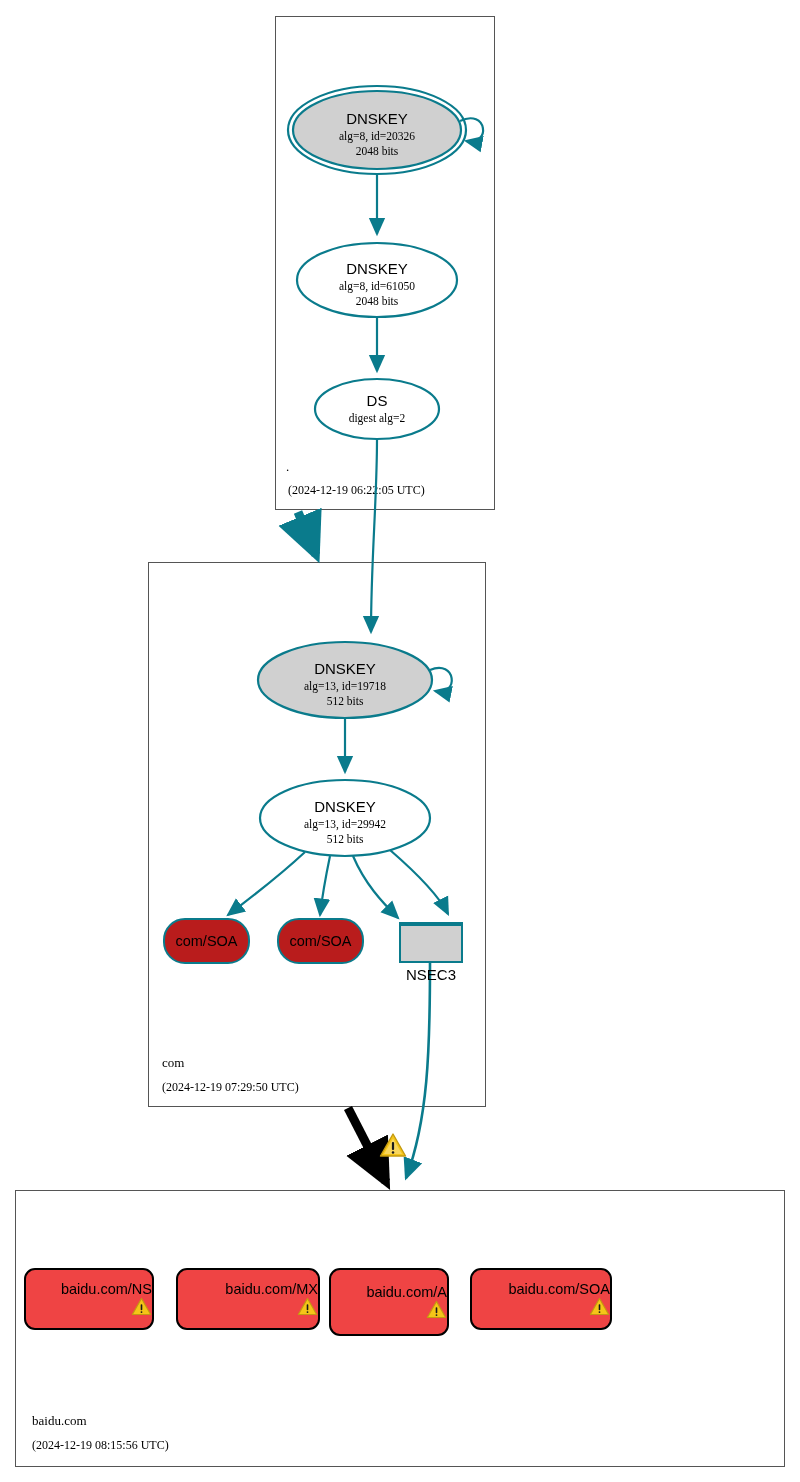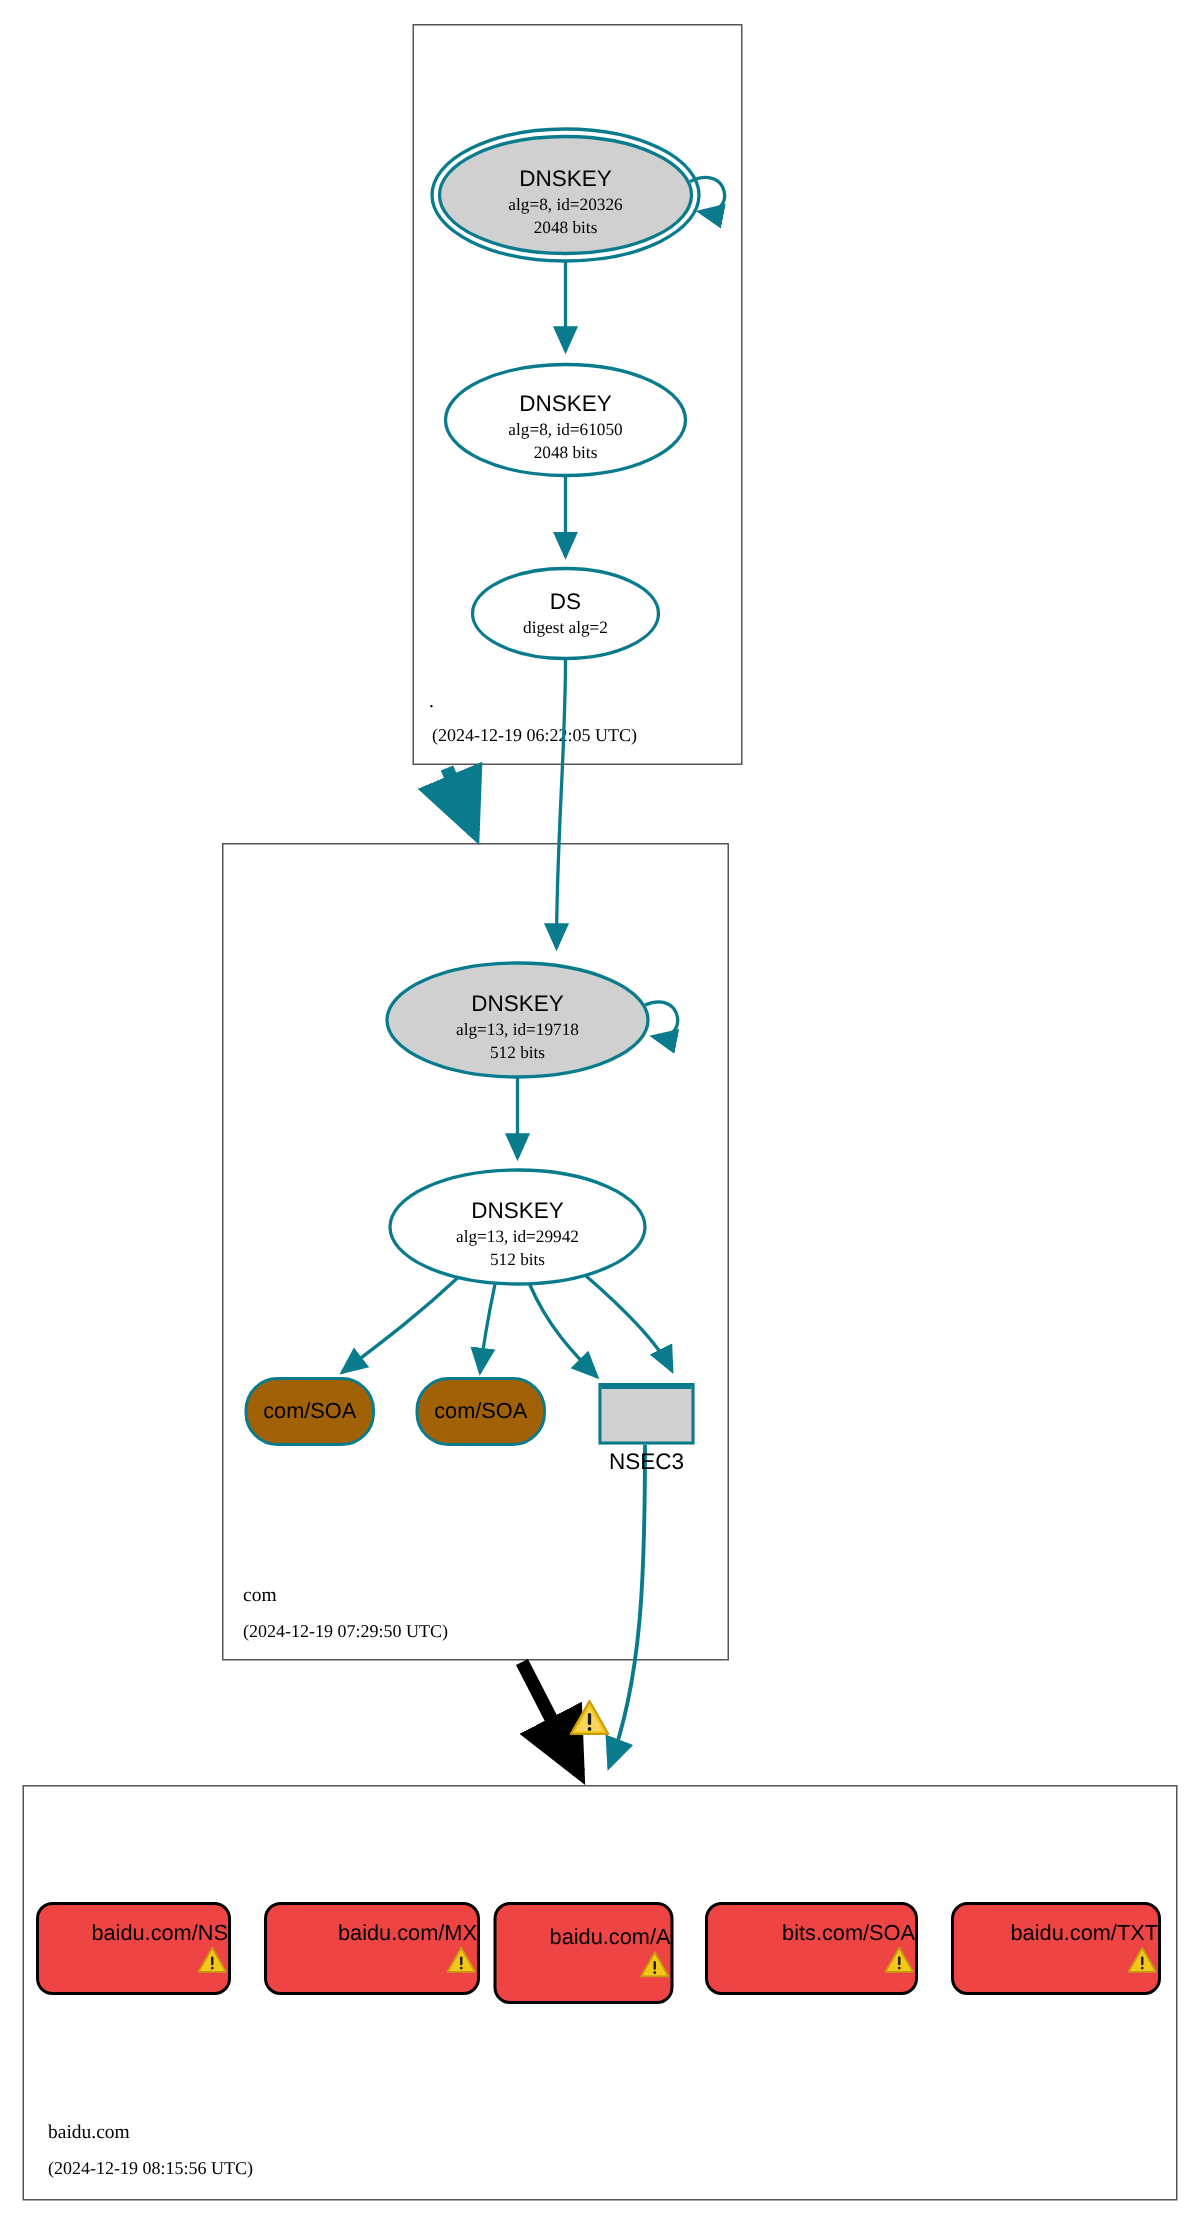--- a/index.html
+++ b/index.html
@@ -77,21 +77,21 @@
     line-height: 1.1;
   }
   .warn {
     display: inline-block;
     line-height: 0;
   }
   .soa-box {
     position: absolute;
     border: 2px solid #0a7b8c;
     border-radius: 22px;
-    background: #a16207;
+    background: #b91c1c;
     box-sizing: border-box;
     display: flex;
     align-items: center;
     justify-content: center;
     text-align: center;
   }
   .soa-label {
     font-family: "Liberation Sans", sans-serif;
     font-size: 14.5px;
     color: #000000;
@@ -273,34 +273,24 @@
     <span class="warn">
       <svg width="21" height="19" viewBox="0 0 28 26" xmlns="http://www.w3.org/2000/svg">
         <path d="M14,2 L26.5,24 L1.5,24 Z" fill="#f5c518" stroke="#c49a10" stroke-width="1.6" stroke-linejoin="round"></path>
         <rect x="12.9" y="10" width="2.2" height="8" rx="1" fill="#1a1a1a"></rect>
         <circle cx="14" cy="20.6" r="1.25" fill="#1a1a1a"></circle>
       </svg>
     </span>
   </div>
 
   <div class="rr-box" style="left:470px; top:1268px; width:142px; height:62px;">
-    <span class="rr-label">bits.com/SOA</span>
-    <span class="warn">
-      <svg width="21" height="19" viewBox="0 0 28 26" xmlns="http://www.w3.org/2000/svg">
-        <path d="M14,2 L26.5,24 L1.5,24 Z" fill="#f5c518" stroke="#c49a10" stroke-width="1.6" stroke-linejoin="round"></path>
-        <rect x="12.9" y="10" width="2.2" height="8" rx="1" fill="#1a1a1a"></rect>
-        <circle cx="14" cy="20.6" r="1.25" fill="#1a1a1a"></circle>
-      </svg>
-    </span>
-  </div>
-
-  <div class="rr-box" style="left:634px; top:1268px; width:140px; height:62px;">
-    <span class="rr-label">baidu.com/TXT</span>
-    <span class="warn">
-      <svg width="21" height="19" viewBox="0 0 28 26" xmlns="http://www.w3.org/2000/svg">
-        <path d="M14,2 L26.5,24 L1.5,24 Z" fill="#f5c518" stroke="#c49a10" stroke-width="1.6" stroke-linejoin="round"></path>
-        <rect x="12.9" y="10" width="2.2" height="8" rx="1" fill="#1a1a1a"></rect>
-        <circle cx="14" cy="20.6" r="1.25" fill="#1a1a1a"></circle>
-      </svg>
-    </span>
-  </div>
+    <span class="rr-label">baidu.com/SOA</span>
+    <span class="warn">
+      <svg width="21" height="19" viewBox="0 0 28 26" xmlns="http://www.w3.org/2000/svg">
+        <path d="M14,2 L26.5,24 L1.5,24 Z" fill="#f5c518" stroke="#c49a10" stroke-width="1.6" stroke-linejoin="round"></path>
+        <rect x="12.9" y="10" width="2.2" height="8" rx="1" fill="#1a1a1a"></rect>
+        <circle cx="14" cy="20.6" r="1.25" fill="#1a1a1a"></circle>
+      </svg>
+    </span>
+  </div>
+
 
 </div>
 
 </body></html>

